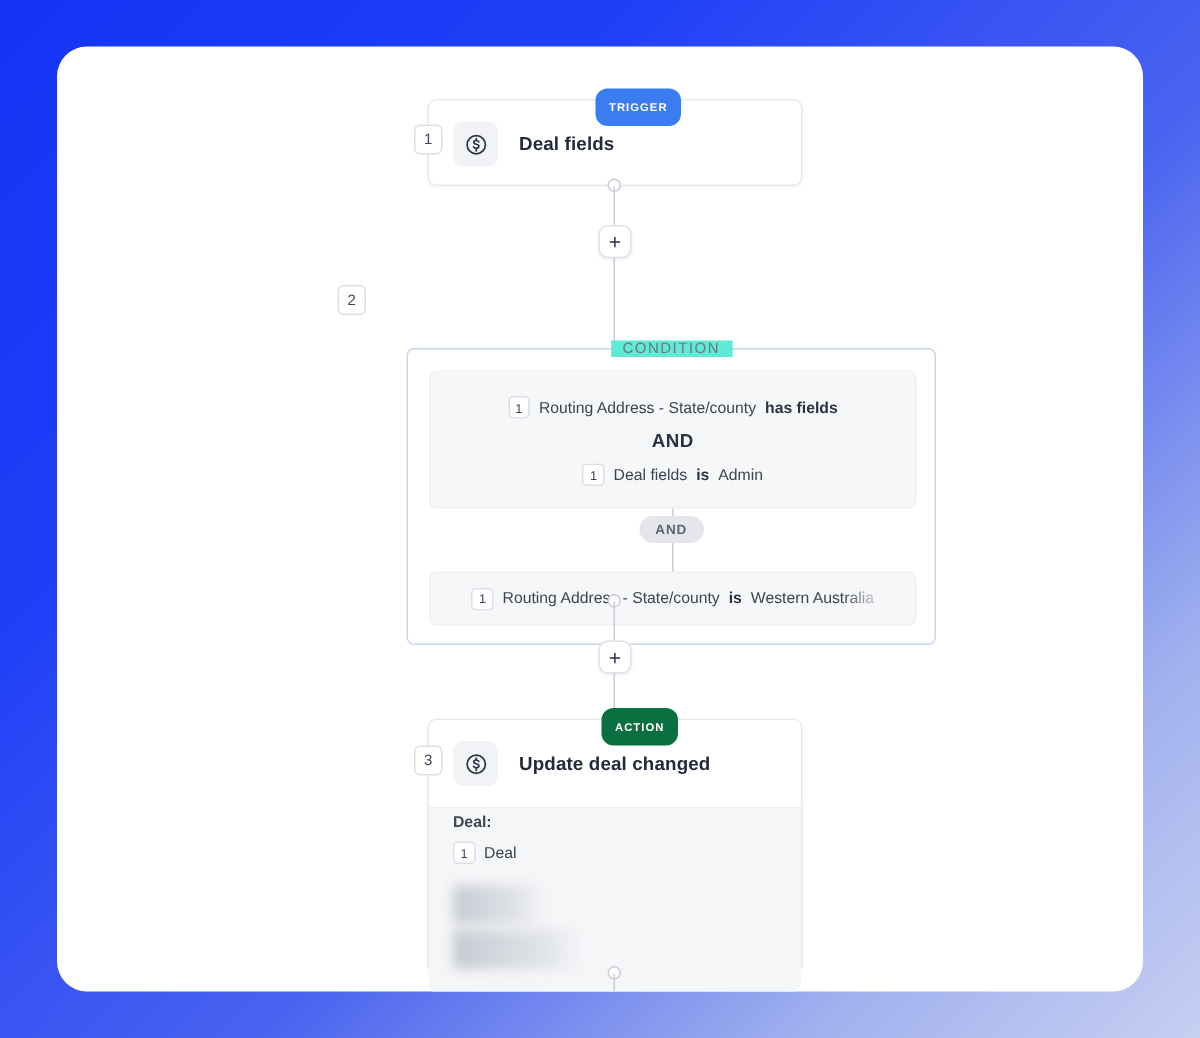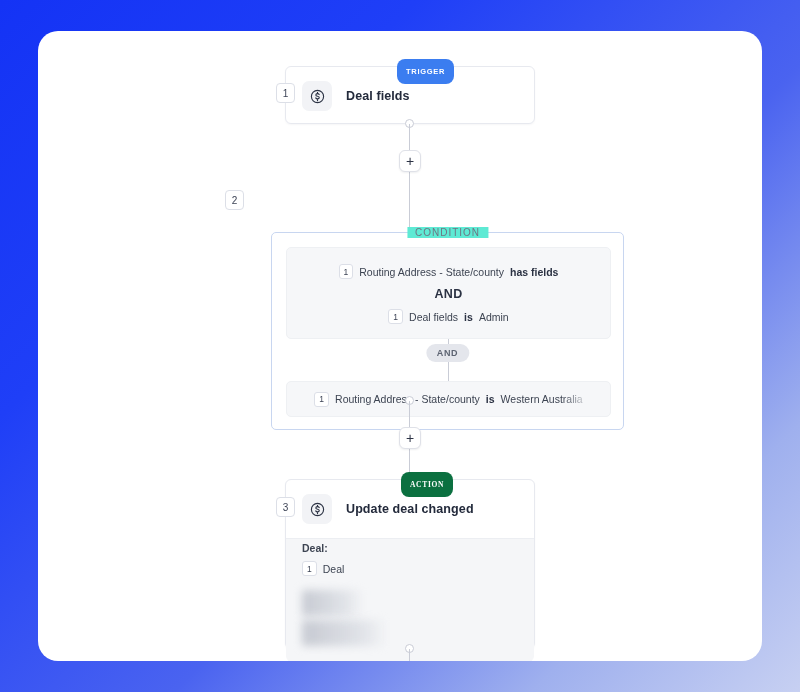--- a/index.html
+++ b/index.html
@@ -338,21 +338,21 @@
         </div>
       </div>
     </div>
 
     <div class="dot" style="left:367px; top:365px;"></div>
     <div class="vline" style="left:371px; top:370px; height:78px;"></div>
     <div class="plus-btn" style="left:361px; top:396px;">+</div>
 
     <div class="step-badge" style="left:238px; top:466px;">3</div>
 
-    <div class="type-pill action" style="left:347px; top:441px;font-family:Liberation Serif, serif;">ACTION</div>
+    <div class="type-pill action" style="left:347px; top:441px;">ACTION</div>
 
     <div class="card" style="left:247px; top:448px; width:250px; height:170px;">
       <div class="card-head">
         <span class="sq-icon">
           <svg width="17" height="17" viewBox="0 0 24 24" fill="none" stroke="#2b3243" stroke-width="1.6">
             <circle cx="12" cy="12" r="8.6"></circle>
             <path d="M14.4 9.3c-.45-.85-1.35-1.3-2.4-1.3-1.38 0-2.35.72-2.35 1.75 0 1.05.85 1.5 2.35 1.8 1.55.32 2.5.8 2.5 1.9 0 1.1-1.02 1.85-2.5 1.85-1.15 0-2.05-.48-2.5-1.35" stroke-linecap="round"></path>
             <path d="M12 6.1v1.6M12 16.3v1.6" stroke-linecap="round"></path>
           </svg>
         </span>

